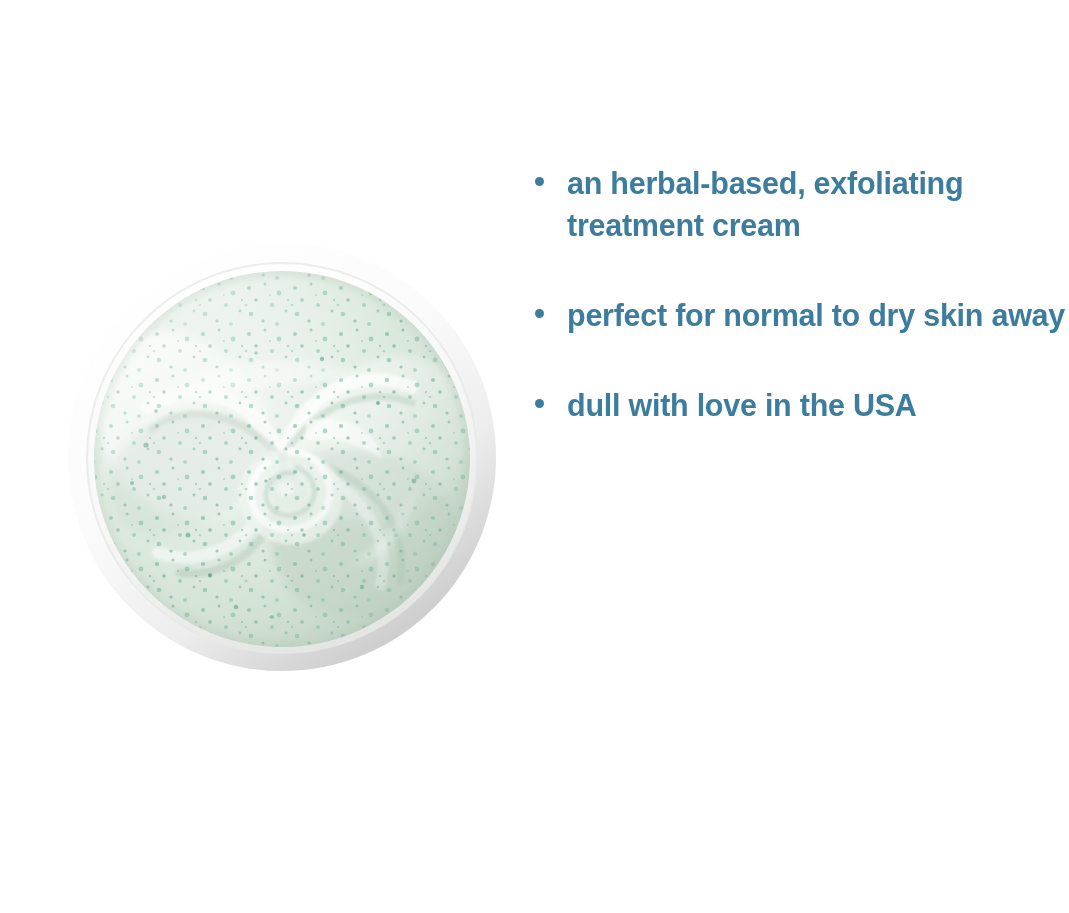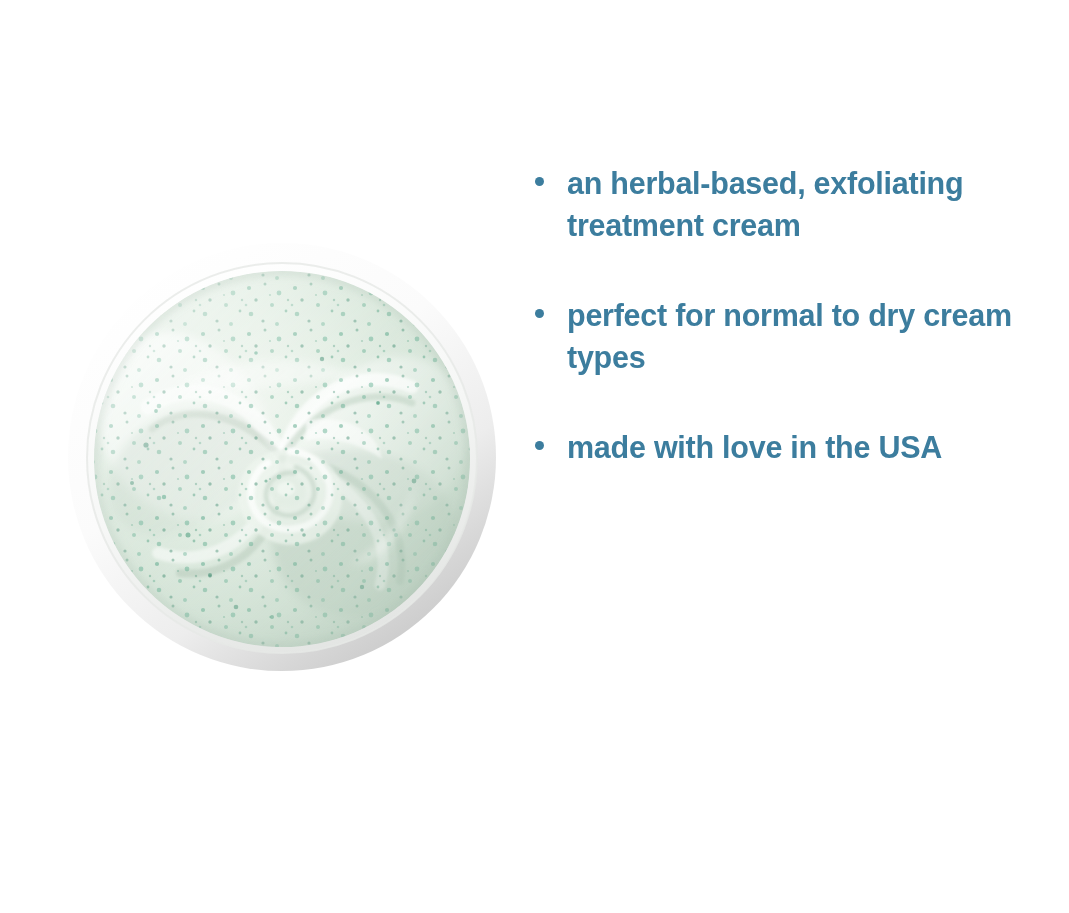--- a/index.html
+++ b/index.html
@@ -223,24 +223,24 @@
 
   <ul id="feature-list" style="list-style:none;margin:4px;padding:0;">
 
     <li class="feature-item">
       <span class="bullet-marker"></span>
       <span class="feature-text">an herbal-based, exfoliating treatment cream</span>
     </li>
 
     <li class="feature-item">
       <span class="bullet-marker"></span>
-      <span class="feature-text">perfect for normal to dry cream types</span>
+      <span class="feature-text">perfect for normal to dry skin away</span>
     </li>
 
 
     <li class="feature-item">
       <span class="bullet-marker"></span>
-      <span class="feature-text">made with love in the USA</span>
+      <span class="feature-text">dull with love in the USA</span>
     </li>
 
   </ul>
 
 </div>
 
 </body></html>

